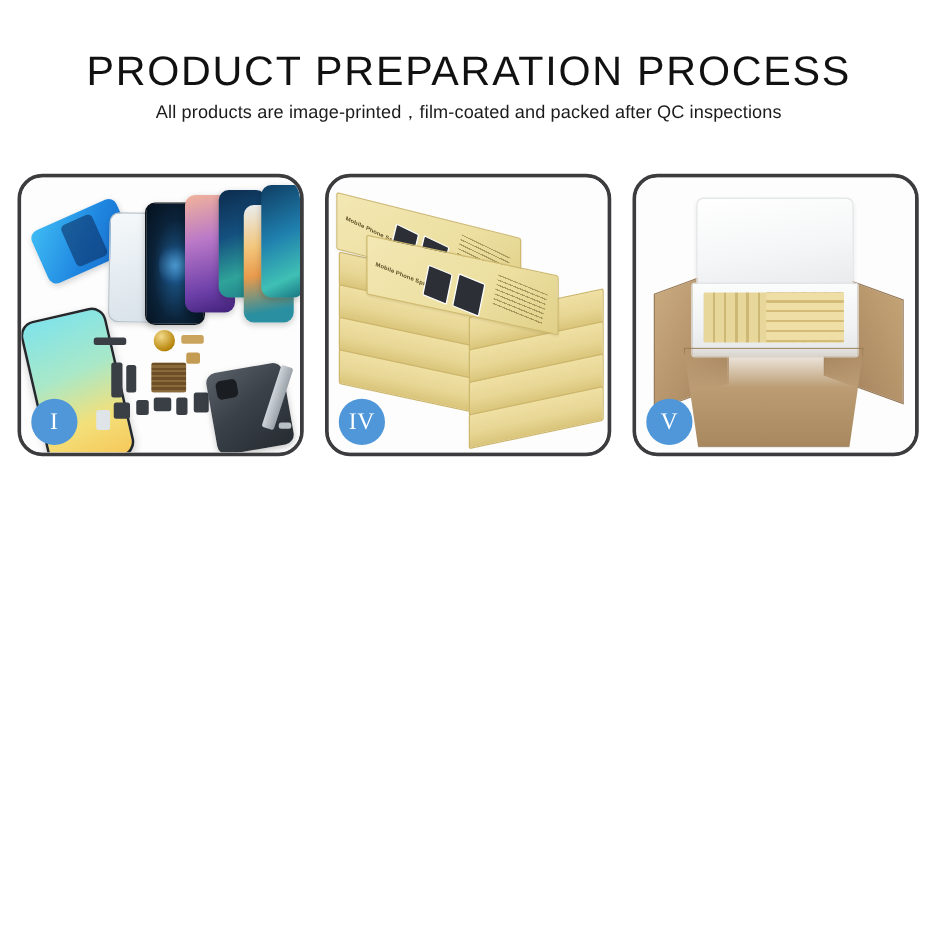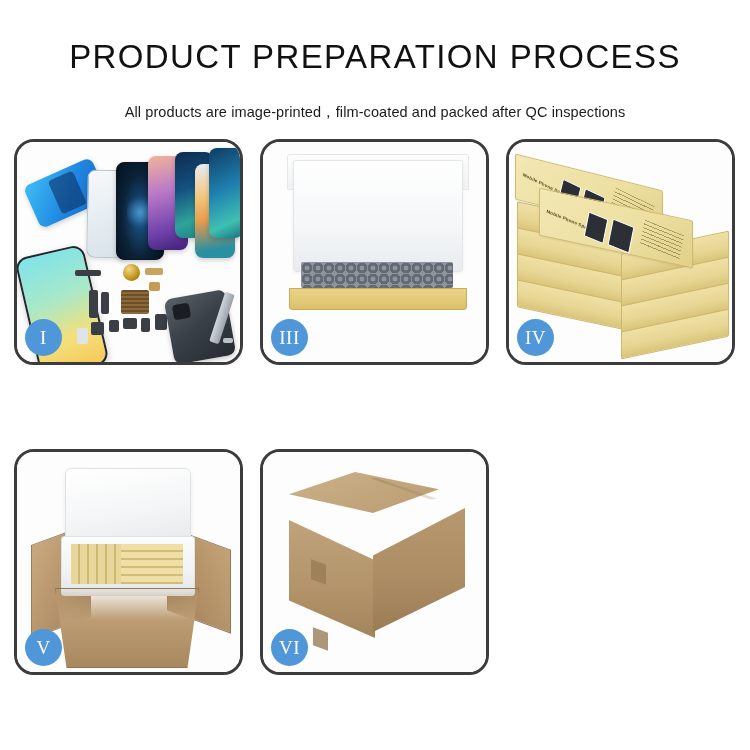--- a/index.html
+++ b/index.html
@@ -36,21 +36,21 @@
     font-weight: 400;
     color: #111111;
     line-height: 38px;
     white-space: nowrap;
   }
   .subtitle {
     font-family: "Liberation Sans", sans-serif;
     font-size: 14.5px;
     color: #1b1b1b;
     line-height: 20px;
-    margin-top: 26px;
+    margin-top: 4px;
     letter-spacing: 0.1px;
     white-space: nowrap;
   }
 
   
   .grid {
     position: absolute;
     top: 139px;
     left: 14px;
     width: 722px;
@@ -396,30 +396,20 @@
         <div class="part" style="left:138px;top:172px;width:12px;height:16px;"></div>
         <div class="part" style="left:60px;top:186px;width:11px;height:16px;background:#dfe4e8;"></div>
         <div class="p1-backcover"></div>
         <div class="p1-tweezer"></div>
         <div class="part" style="left:206px;top:196px;width:10px;height:5px;background:#b9c0c6;"></div>
       </div>
       <div class="badge">I</div>
     </div>
 
 
-    <div class="panel">
-      <div class="stage">
-        <div class="b3-lidtop"></div>
-        <div class="b3-lid"></div>
-        <div class="b3-tray"></div>
-        <div class="b3-inner"></div>
-        <div class="b3-trayfront"></div>
-      </div>
-      <div class="badge">III</div>
-    </div>
 
     <div class="panel">
       <div class="stage">
 
         <div class="b4-box" style="left:8px;top:72px;width:118px;height:26px;transform:skewY(12deg);"></div>
         <div class="b4-box" style="left:8px;top:98px;width:118px;height:26px;transform:skewY(12deg);"></div>
         <div class="b4-box" style="left:8px;top:124px;width:118px;height:26px;transform:skewY(12deg);"></div>
         <div class="b4-box" style="left:8px;top:150px;width:118px;height:26px;transform:skewY(12deg);"></div>
 
         <div class="b4-box" style="left:112px;top:100px;width:106px;height:26px;transform:skewY(-12deg);"></div>
@@ -450,26 +440,15 @@
         <div class="b5-flapR"></div>
         <div class="b5-foamlid"></div>
         <div class="b5-foambox"></div>
         <div class="b5-contents"></div>
         <div class="b5-contents2"></div>
         <div class="b5-body"></div>
       </div>
       <div class="badge">V</div>
     </div>
 
-    <div class="panel">
-      <div class="stage">
-        <div class="b6-top"></div>
-        <div class="b6-left"></div>
-        <div class="b6-right"></div>
-        <div class="b6-seam"></div>
-        <div class="b6-tapeA"></div>
-        <div class="b6-tapeB"></div>
-      </div>
-      <div class="badge">VI</div>
-    </div>
 
   </div>
 </div>
 
 </body></html>

